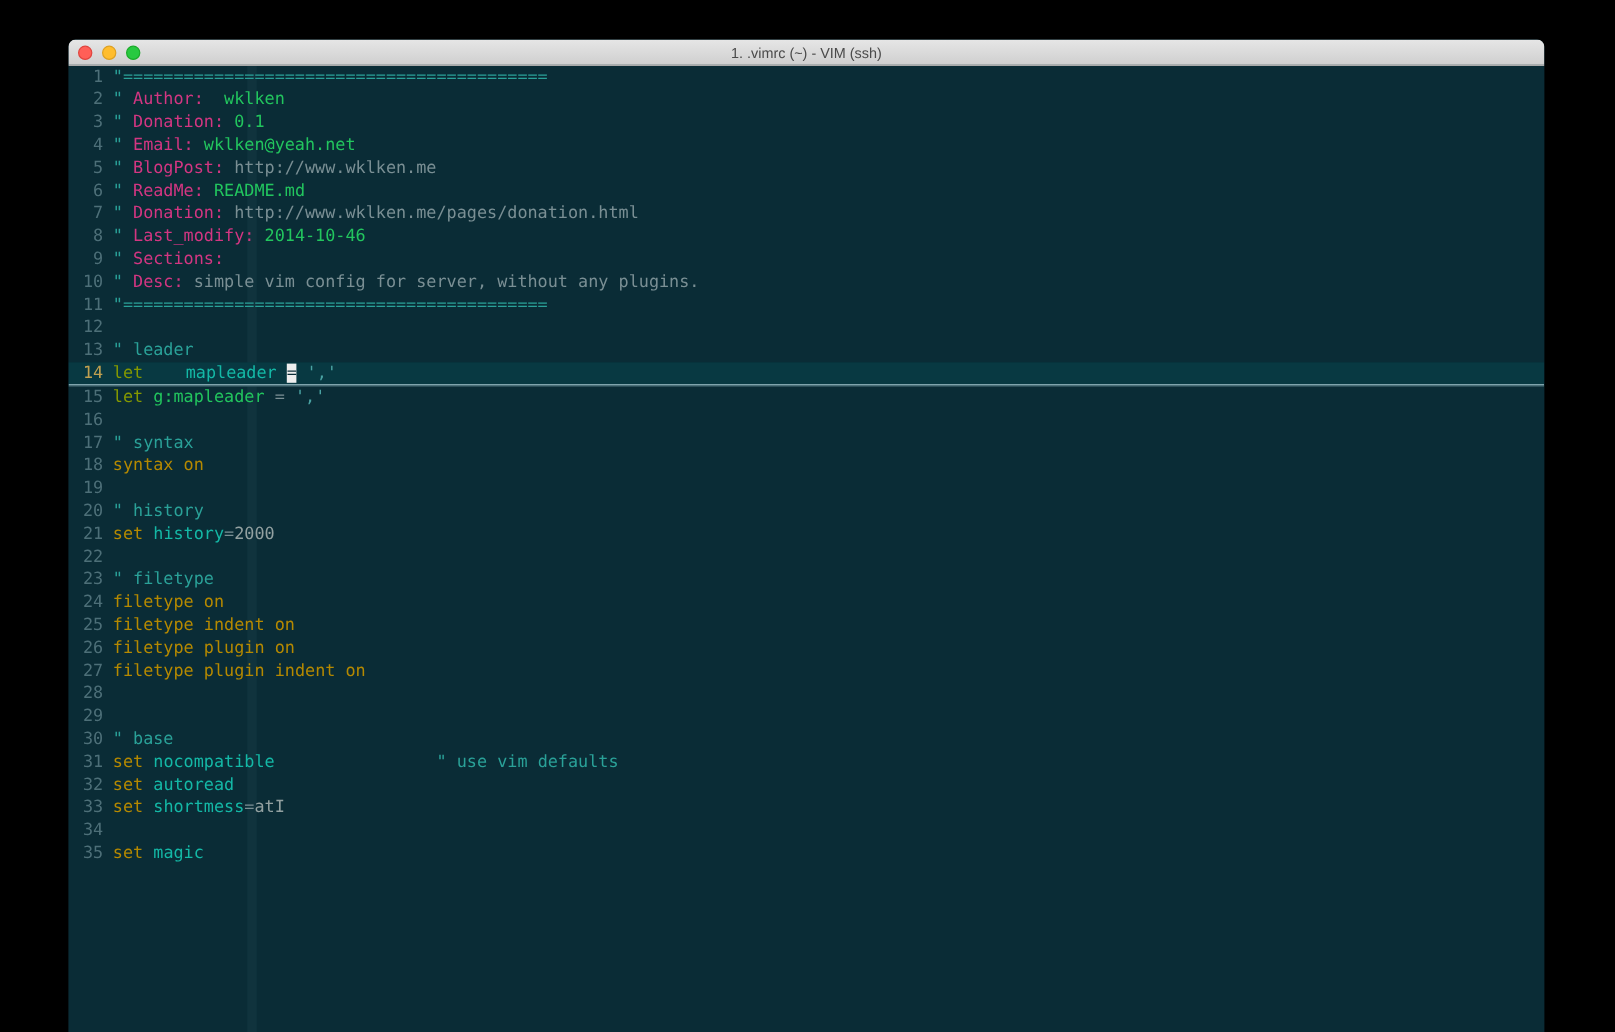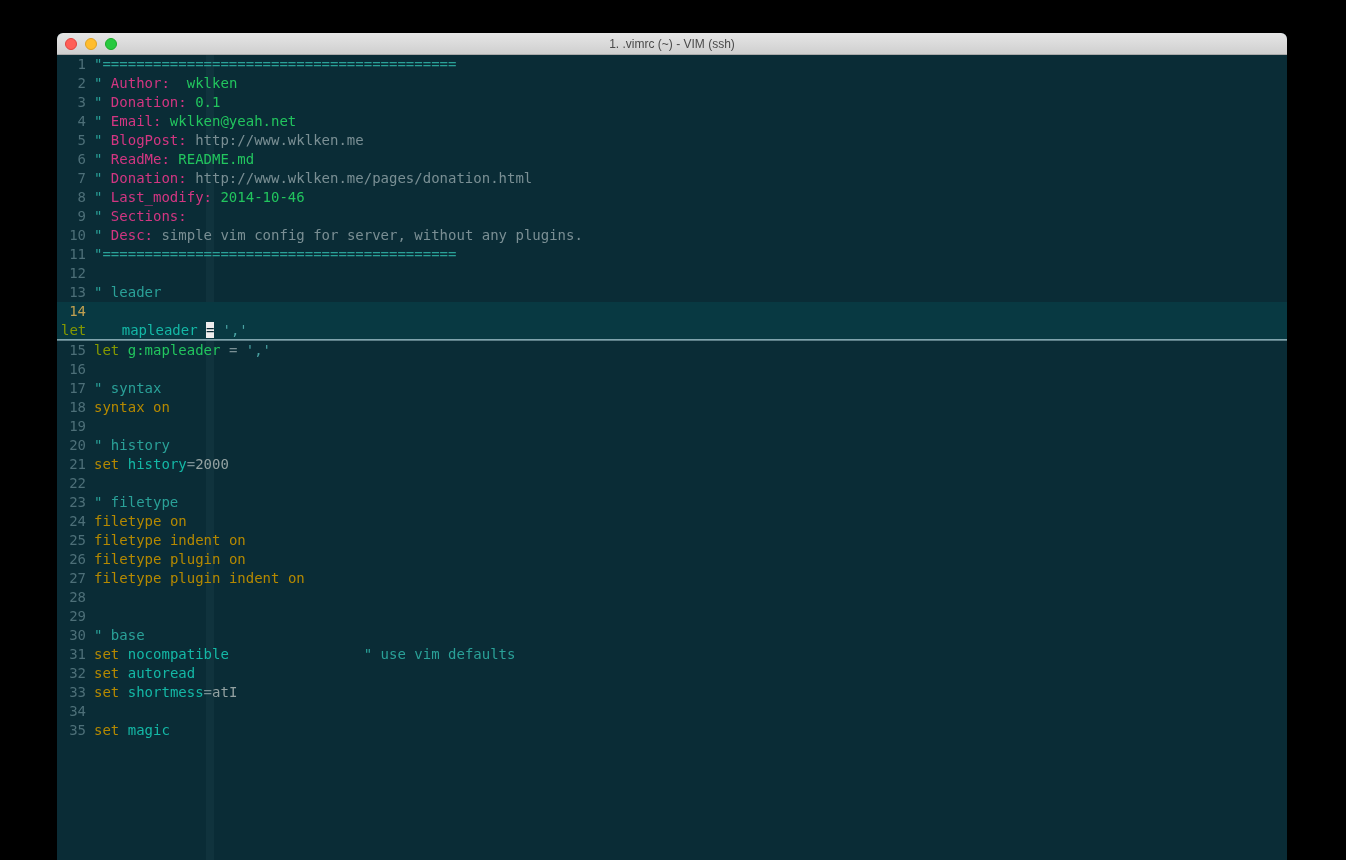--- a/index.html
+++ b/index.html
@@ -61,21 +61,20 @@
   }
   .line {
     display: flex;
     white-space: pre;
     position: relative;
   }
   .line.current {
     background: #083942;
     box-shadow: inset 0 -1px 0 #7fa4ad, inset 0 1px 0 #7fa4ad00;
     border-bottom: 1px solid #5c7e87;
-    flex-direction: column;
   }
   .lineno {
     width: 33px;
     text-align: right;
     color: #4d6f78;
     padding-right: 4px;
     flex-shrink: 0;
     position: relative;
     z-index: 2;
   }

